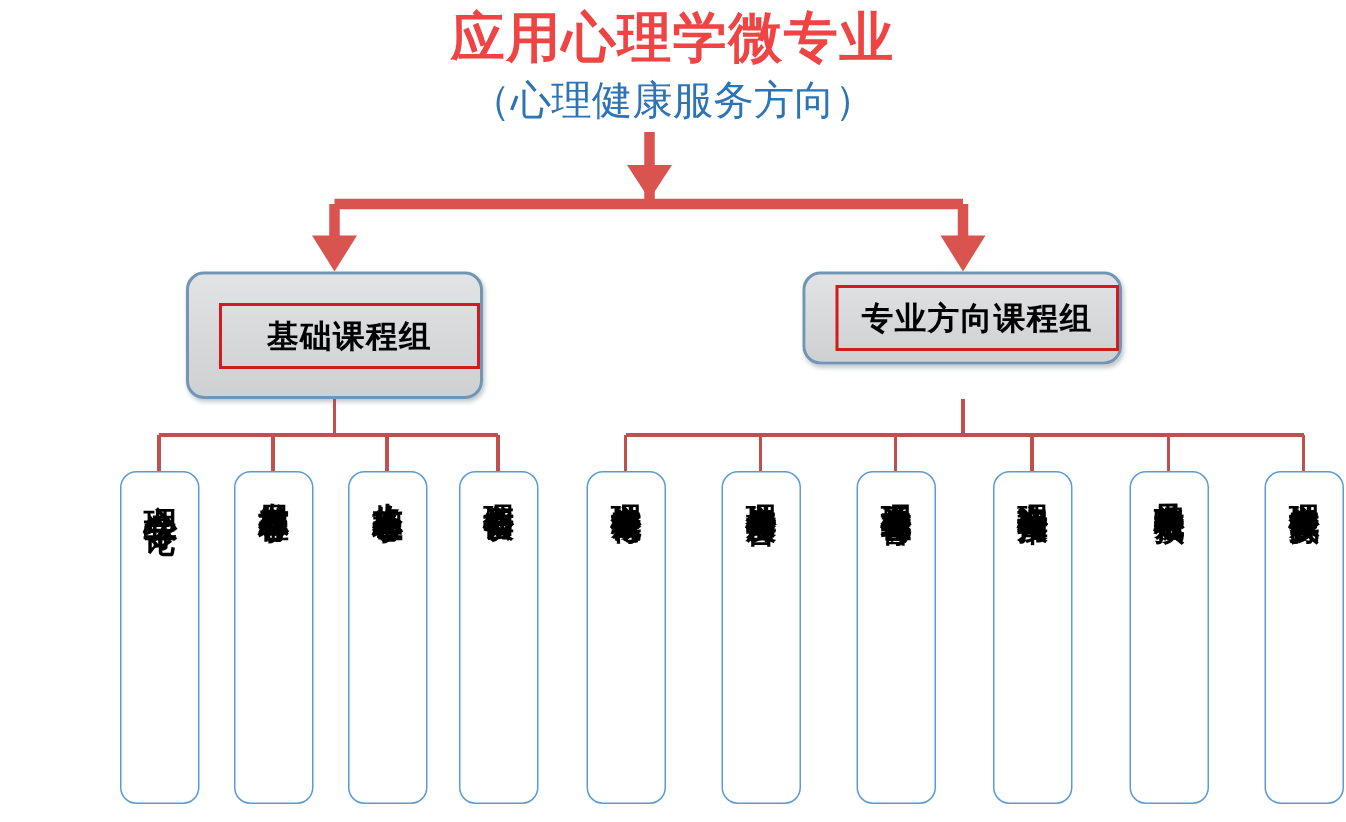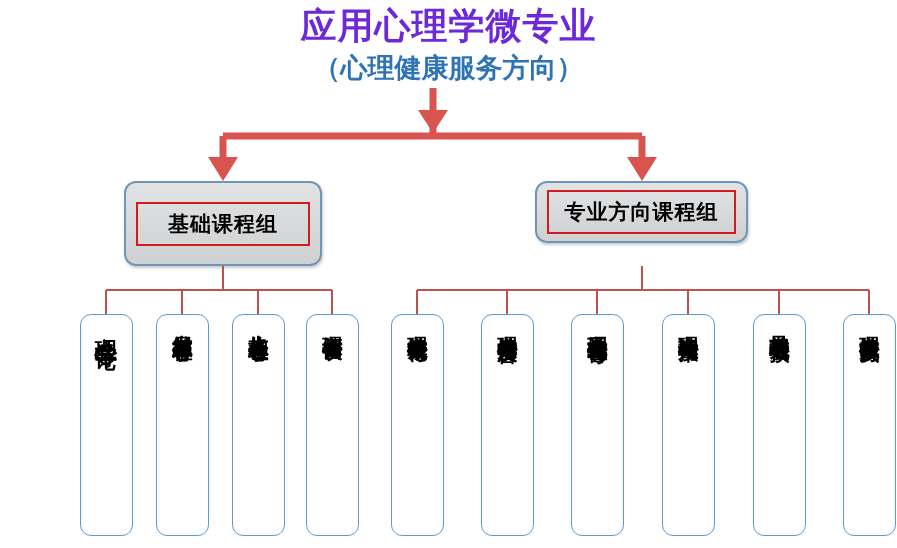--- a/index.html
+++ b/index.html
@@ -22,32 +22,32 @@
   .title-main {
     position: absolute;
     left: 0;
     top: 4px;
     width: 897px;
     text-align: center;
     font-family: "DejaVu Sans", "Liberation Sans", sans-serif;
     font-weight: bold;
     font-size: 36px;
     letter-spacing: 1px;
-    color: #6d28d9;
+    color: #ef4444;
     line-height: 44px;
     white-space: nowrap;
   }
   .title-sub {
     position: absolute;
     left: 0;
     top: 51px;
     width: 897px;
     text-align: center;
     font-family: "DejaVu Serif", "Liberation Serif", serif;
-    font-weight: bold;
+    font-weight: normal;
     font-size: 27px;
     color: #2e74b5;
     line-height: 34px;
     white-space: nowrap;
   }
 
   
   #wires {
     position: absolute;
     left: 0;
@@ -60,21 +60,21 @@
   
   .group-box {
     position: absolute;
     box-sizing: border-box;
     background: linear-gradient(180deg, #e2e3e5 0%, #d7d8da 55%, #cfd0d2 100%);
     border: 2px solid #7195b5;
     border-radius: 12px;
     box-shadow: 1px 2px 3px rgba(90,100,110,0.35);
     display: flex;
     align-items: center;
-    justify-content: center;
+    justify-content: flex-end;
   }
   .group-inner {
     box-sizing: border-box;
     border: 2px solid #d01c1f;
     width: calc(100% - 20px);
     height: 44px;
     display: flex;
     align-items: center;
     justify-content: center;
   }

